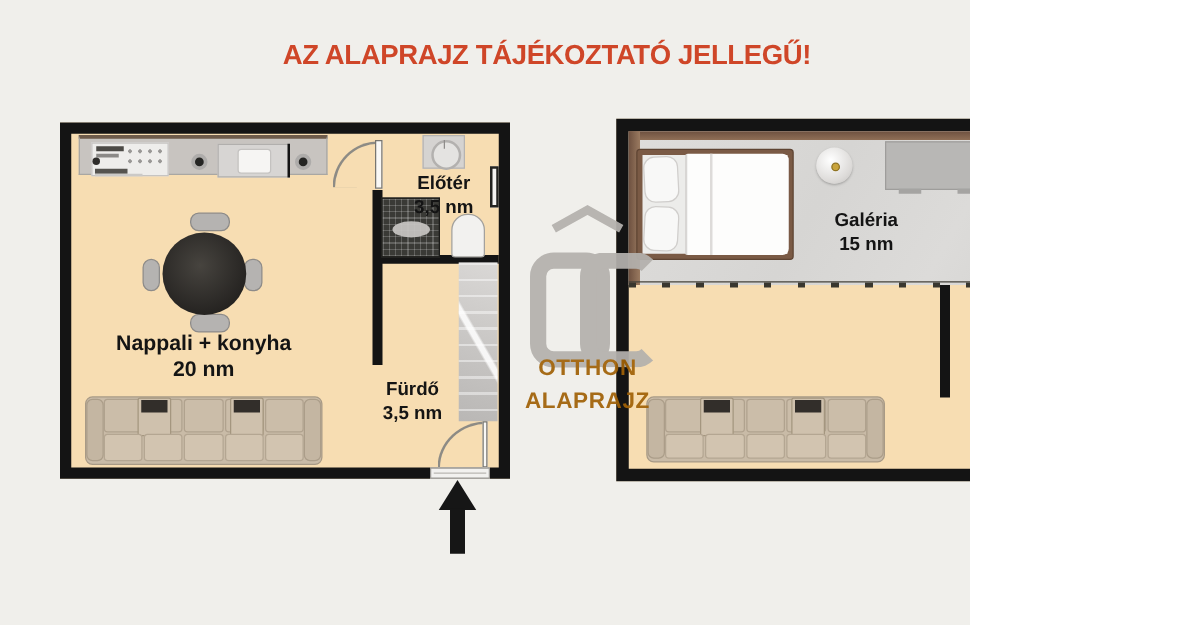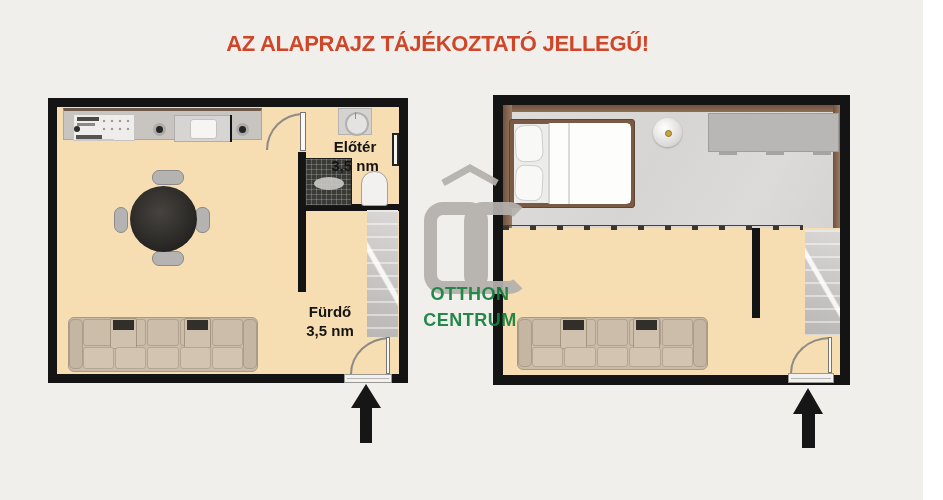--- a/index.html
+++ b/index.html
@@ -1,17 +1,17 @@
 <!DOCTYPE html>
 <html><head>
 <meta charset="utf-8">
 <style>
   html,body{margin:0;padding:0;}
   body{font-family:"Liberation Sans",sans-serif;}
-  #stage{position:relative;width:923px;height:500px;background:#f0efeb;overflow:hidden;}
+  #stage{position:relative;width:776px;height:500px;background:#f0efeb;overflow:hidden;}
 
   
   .title{position:absolute;left:0;top:31px;width:875px;text-align:center;
          font-size:22px;font-weight:bold;letter-spacing:-.3px;color:#cf4628;}
 
   
   .plan{position:absolute;background:#f7ddb2;border:9px solid #141414;box-sizing:content-box;}
   .plan *{box-sizing:border-box;}
   .wall{position:absolute;background:#141414;}
   .arc{position:absolute;border-top:2px solid #8d8b85;border-left:2px solid #8d8b85;
@@ -96,21 +96,21 @@
 
   
   .arrow-head{position:absolute;width:0;height:0;border-left:15px solid transparent;border-right:15px solid transparent;}
   .arrow-shaft{position:absolute;background:#161616;}
 
   
   .watermark{position:absolute;left:410px;top:160px;width:120px;height:190px;z-index:10;opacity:.93;}
   .wm-letter{position:absolute;width:38px;height:66px;border:13px solid #b4b1ad;border-radius:19px;}
   .wm-letter.c{border-right-color:transparent;}
   .wm-text{position:absolute;left:0;width:120px;text-align:center;font-size:18px;font-weight:bold;
-      letter-spacing:.5px;color:#15803d;}
+      letter-spacing:.5px;color:#a16207;}
 </style>
 </head>
 <body>
 
 <div id="stage">
 
   <div class="title">AZ ALAPRAJZ TÁJÉKOZTATÓ JELLEGŰ!</div>
 
   <div class="plan" style="left:48px;top:98px;width:342px;height:267px;">
 
@@ -130,20 +130,24 @@
       <div class="wall" style="left:166px;top:4px;width:2px;height:27px;"></div>
       <div class="burner" style="left:172px;top:12px;"></div>
     </div>
 
     <div class="chair" style="left:95px;top:63px;width:32px;height:15px;"></div>
     <div class="chair" style="left:95px;top:144px;width:32px;height:15px;"></div>
     <div class="chair" style="left:57px;top:100px;width:14px;height:26px;"></div>
     <div class="chair" style="left:138px;top:100px;width:15px;height:26px;"></div>
     <div class="table-round" style="left:73px;top:79px;width:67px;height:66px;"></div>
 
+    <div class="room-label big" style="left:16px;top:157px;width:180px;">
+      <span>Nappali + konyha</span>
+      <span class="nm">20 nm</span>
+    </div>
 
     <div class="sofa" style="left:11px;top:210px;width:190px;height:55px;">
       <span class="arm l"></span>
         <span class="arm r"></span>
       <div class="back">
           <i></i>
           <i></i>
           <i></i>
           <i></i>
           <i></i>
@@ -202,20 +206,24 @@
       <div class="fold" style="left:58px;"></div>
     </div>
 
     <div class="lamp" style="left:150px;top:13px;width:29px;height:29px;"></div>
     <div class="wardrobe" style="left:205px;top:8px;width:131px;height:39px;">
       <i style="left:10px;"></i>
         <i style="left:57px;"></i>
         <i style="left:104px;"></i>
     </div>
 
+    <div class="room-label" style="left:140px;top:62px;width:100px;">
+      <span>Galéria</span>
+      <span class="nm">15 nm</span>
+    </div>
 
     <div class="railing" style="left:0;top:120px;width:300px;"></div>
     <div class="wall" style="left:249px;top:123px;width:8px;height:90px;"></div>
 
     <div class="stairs" style="left:302px;top:125px;width:35px;height:105px;"></div>
 
     <div class="sofa" style="left:14px;top:212px;width:191px;height:53px;">
       <span class="arm l"></span>
         <span class="arm r"></span>
       <div class="back">
@@ -244,16 +252,16 @@
   <div class="arrow-head" style="left:793px;top:388px;border-bottom:26px solid #161616;"></div>
   <div class="arrow-shaft" style="left:802px;top:413px;width:13px;height:35px;"></div>
 
   <div class="watermark" title="OC">
     <svg width="70" height="26" style="position:absolute;left:25px;top:2px;">
       <polyline points="8,21 35,6 62,21" fill="none" stroke="#b4b1ad" stroke-width="7"></polyline>
     </svg>
     <div class="wm-letter" style="left:14px;top:42px;"></div>
     <div class="wm-letter c" style="left:54px;top:42px;"></div>
     <div class="wm-text" style="top:124px;">OTTHON</div>
-    <div class="wm-text" style="top:150px;">CENTRUM</div>
+    <div class="wm-text" style="top:150px;">ALAPRAJZ</div>
   </div>
 
 </div>
 
 </body></html>

